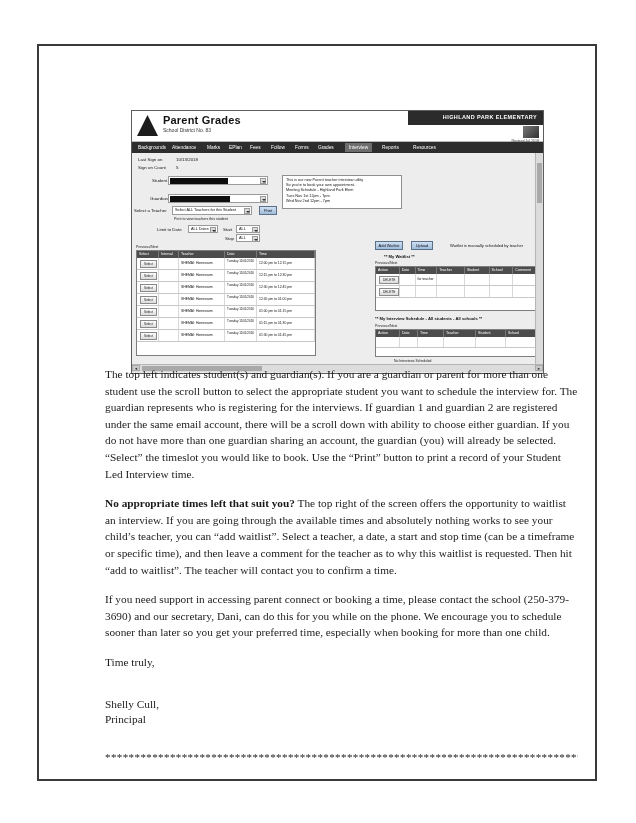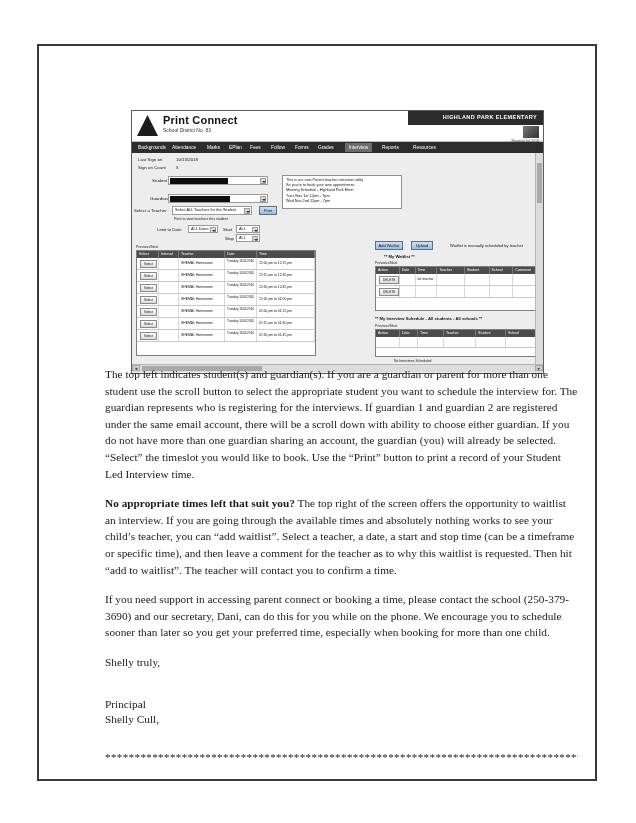--- a/index.html
+++ b/index.html
@@ -321,21 +321,21 @@
 <body>
 
 <div class="page">
   <div class="scan-frame">
     <div class="paper-inner">
 
       <div class="figure">
 
         <div class="pc-header">
           <div class="pc-logo"></div>
-          <div class="pc-title">Print Connect</div>
+          <div class="pc-title">Parent Grades</div>
           <div class="pc-sub">School District No. 83</div>
           <div class="pc-dist-bar"></div>
           <div class="pc-dist-label">HIGHLAND PARK ELEMENTARY</div>
           <div class="pc-corner-img"></div>
           <div class="pc-corner-note">Revised Jul 2018</div>
         </div>
 
         <div class="pc-menu">
           <div class="mi" style="left:6px">Backgrounds</div>
           <div class="mi" style="left:40px">Attendance</div>
@@ -538,23 +538,23 @@
             <div class="endr">►</div>
           </div>
 
         </div>
       </div>
 
       <div class="letter">
         <p>The top left indicates student(s) and guardian(s).  If you are a guardian or parent for more than one student use the scroll button to select the appropriate student you want to schedule the interview for.  The guardian represents who is registering for the interviews.  If guardian 1 and guardian 2 are registered under the same email account, there will be a scroll down with ability to choose either guardian.  If you do not have more than one guardian sharing an account, the guardian (you) will already be selected.  “Select” the timeslot you would like to book.  Use the “Print” button to print a record of your Student Led Interview time.</p>
         <p><span class="bold">No appropriate times left that suit you?</span><span> The top right of the screen offers the opportunity to waitlist an interview.  If you are going through the available times and absolutely nothing works to see your child’s teacher, you can “add waitlist”.  Select a teacher, a date, a start and stop time (can be a timeframe or specific time), and then leave a comment for the teacher as to why this waitlist is requested.  Then hit “add to waitlist”.  The teacher will contact you to confirm a time.</span></p>
         <p>If you need support in accessing parent connect or booking a time, please contact the school (250-379-3690) and our secretary, Dani, can do this for you while on the phone.  We encourage you to schedule sooner than later so you get your preferred time, especially when booking for more than one child.</p>
-        <p class="sig">Shelly truly,</p>
+        <p class="sig">Time truly,</p>
         <div class="name-block">
+          <div>Shelly Cull,</div>
           <div>Principal</div>
-          <div>Shelly Cull,</div>
         </div>
         <div class="stars">***********************************************************************************</div>
       </div>
 
     </div>
   </div>
 </div>
 
 </body></html>

